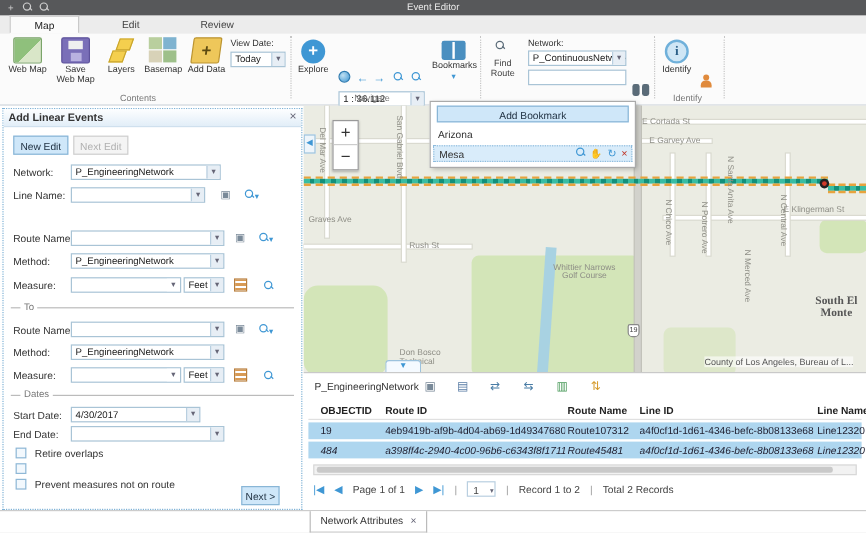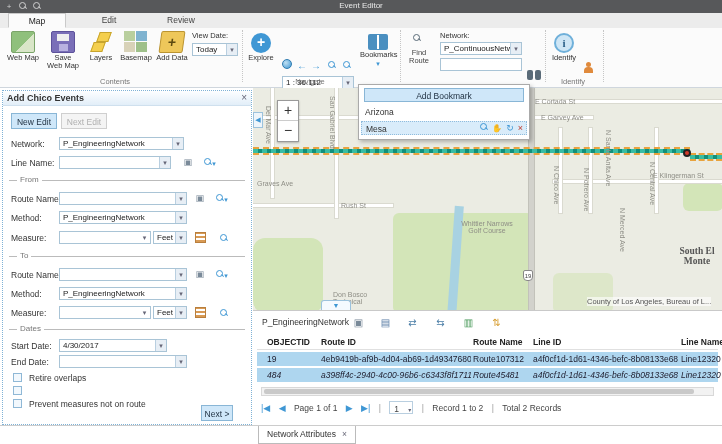--- a/index.html
+++ b/index.html
@@ -263,40 +263,36 @@
 
     <div class="zoomctl">
       <div>+</div>
       <div>−</div>
       </div>
     <div class="collapse-l">◀</div>
     <div class="collapse-b">▼</div>
   </div>
 
   <div class="panel">
-    <div class="p-head">Add Chico Events</div>
+    <div class="p-head">Add Linear Events</div>
       <span class="p-close">×</span>
     <div class="pbtn" style="left:8px;top:22px;width:46px;">New Edit</div>
     <div class="pbtn disabled" style="left:58px;top:22px;width:46px;">Next Edit</div>
 
     <div class="prow" style="left:8px;top:48px;">Network:</div>
     <div class="combo" style="position:absolute;left:56px;top:46px;width:125px;">
       <span>P_EngineeringNetwork</span><span class="arw">▾</span></div>
 
     <div class="prow" style="left:8px;top:67px;">Line Name:</div>
     <div class="combo" style="position:absolute;left:56px;top:65px;width:112px;">
       <span class="arw">▾</span>
       </div>
     <div class="icbtn sel-ic" style="left:178px;top:65px;">▣</div>
     <div class="icbtn" style="left:200px;top:66px;color:#3f97d4;"><span class="mag"></span><span class="dd">▾</span></div>
 
-    <div class="psep" style="top:84px;">
-      <span class="line"></span>
-        <span class="cap">From</span>
-      </div>
 
     <div class="prow" style="left:8px;top:103px;">Route Name:</div>
     <div class="combo" style="position:absolute;left:56px;top:101px;width:128px;">
       <span class="arw">▾</span>
       </div>
     <div class="icbtn sel-ic" style="left:190px;top:101px;">▣</div>
     <div class="icbtn" style="left:212px;top:102px;color:#3f97d4;"><span class="mag"></span><span class="dd">▾</span></div>
 
     <div class="prow" style="left:8px;top:122px;">Method:</div>
     <div class="combo" style="position:absolute;left:56px;top:120px;width:128px;">

